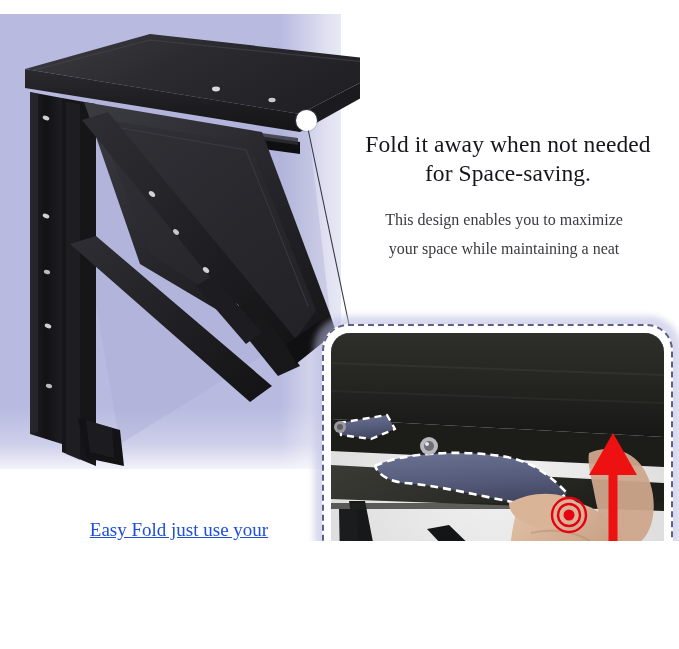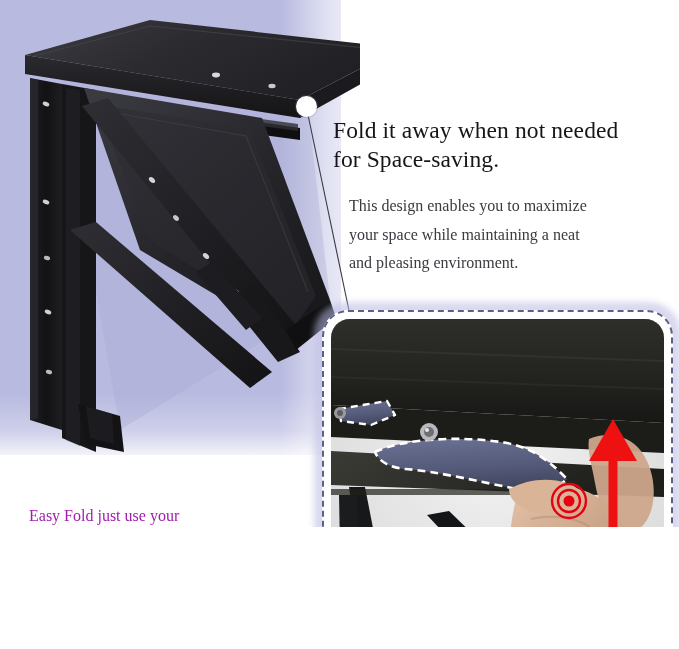--- a/index.html
+++ b/index.html
@@ -1,20 +1,20 @@
 <!DOCTYPE html>
 <html><head>
 <meta charset="utf-8">
 <style>
   html,body{margin:0;padding:0;background:#fff;}
   body{
     font-family:"Liberation Serif", serif;
     width:679px;height:649px;overflow:hidden;position:relative;
   }
-  #stage{position:absolute;left:0;top:0;width:679px;height:527px;background:#ffffff;overflow:hidden;}
+  #stage{position:absolute;left:0;top:14px;width:679px;height:527px;background:#ffffff;overflow:hidden;text-align:center;}
 
   
   .bg-lavender{
     position:absolute;left:0;top:0;width:341px;height:468px;
     background:
       linear-gradient(to bottom,
         rgba(184,186,224,1) 0%,
         rgba(184,186,224,1) 84%,
         rgba(206,207,234,1) 92%,
         rgba(255,255,255,1) 99%);
@@ -49,22 +49,23 @@
   }
   .bodytext{
     position:absolute;left:349px;top:192px;width:310px;
     font-size:16px;line-height:28.5px;color:#3a3a40;
     font-family:"Liberation Serif", serif;
   }
 
   
   .caption{
     position:absolute;left:29px;top:500px;width:300px;
-    font-size:16px;line-height:31px;color:#a21caf;
-    font-family:"Liberation Serif", serif;
+    font-size:19px;line-height:31px;color:#1d4ed8;
+    font-family:"Liberation Serif", serif;
+    text-decoration:underline;
   }
 
   
   .inset{
     position:absolute;left:322px;top:310px;width:351px;height:299px;
     border-radius:26px;
     background:#ffffff;
     box-sizing:border-box;
     padding:9px;
   }
@@ -179,21 +180,20 @@
   <div class="callout-dot"></div>
 
   <div class="headline">
     <div>Fold it away when not needed</div>
     <div>for Space-saving.</div>
   </div>
 
   <div class="bodytext">
     <div>This design enables you to maximize</div>
     <div>your space while maintaining a neat</div>
-    <div>and pleasing environment.</div>
   </div>
 
   <div class="caption">
     <div>Easy Fold just use your</div>
   </div>
 
   <div class="inset-halo"></div>
   <div class="inset">
     <div class="inset-clip">
       <svg width="333" height="281" viewBox="0 0 333 281" xmlns="http://www.w3.org/2000/svg">

